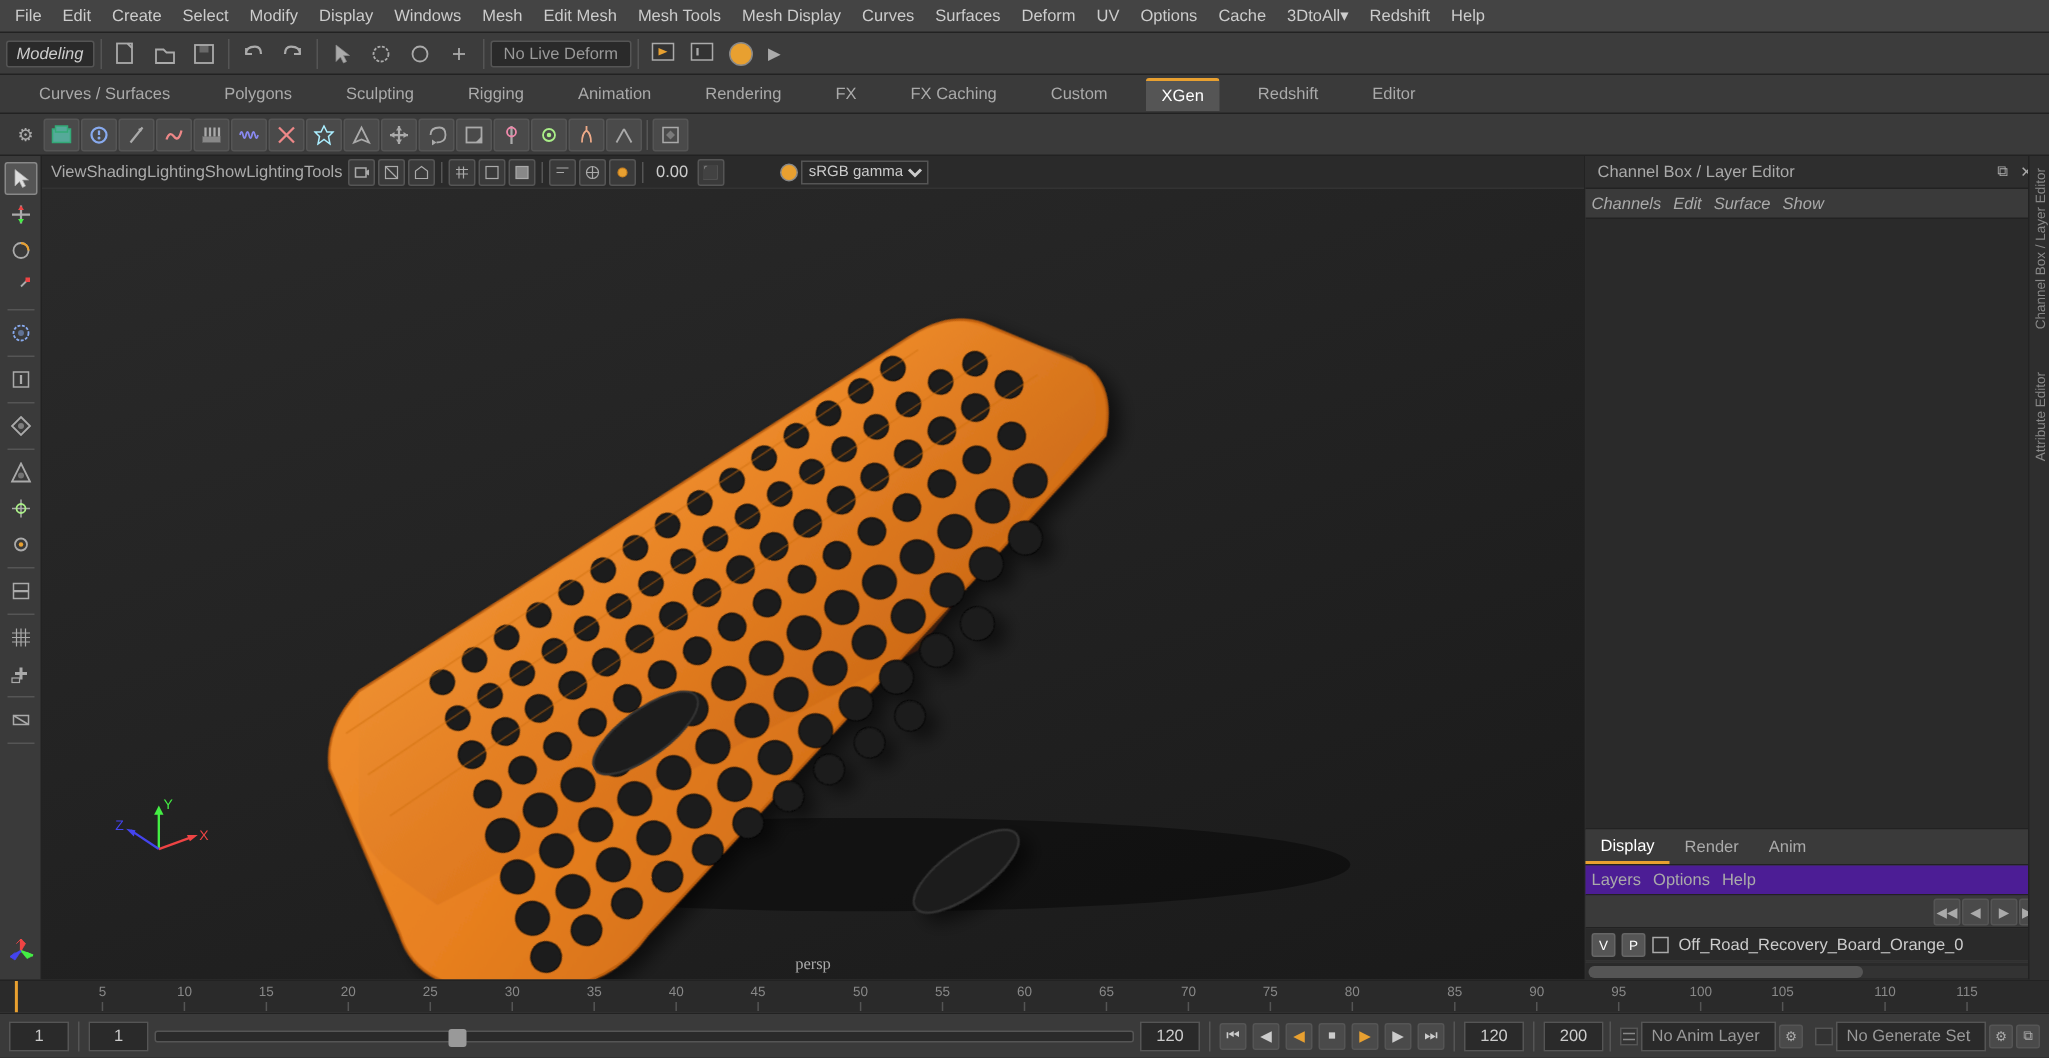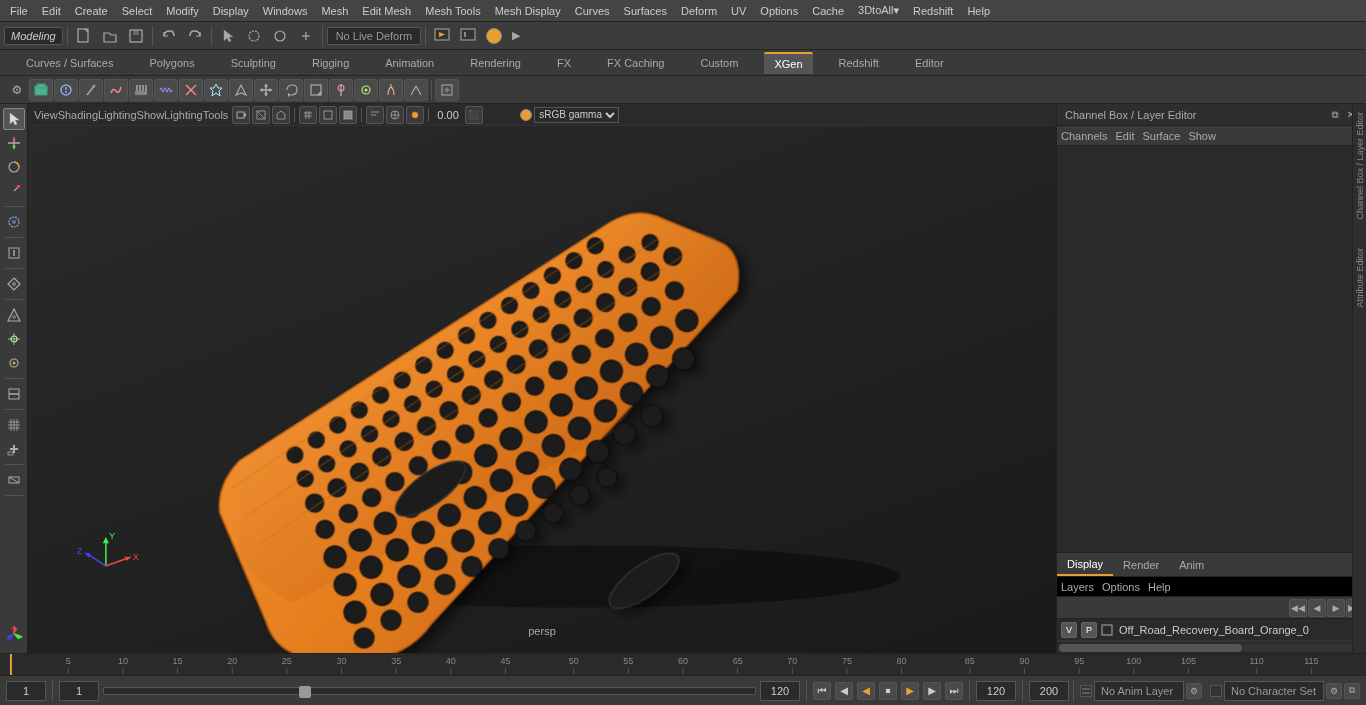--- a/index.html
+++ b/index.html
@@ -36,36 +36,36 @@
     .left-tool-separator { width: 18px; height: 1px; background: #555; margin: 2px 0; }
 
     
     #viewport { flex: 1; background: #1a1a1a; position: relative; overflow: hidden; }
     #viewport-header { display: flex; align-items: center; height: 22px; background: #2a2a2a; border-bottom: 1px solid #333; padding: 0 6px; gap: 0; }
     #viewport-header span { color: #aaa; font-size: 11px; cursor: pointer; }
     #viewport-tools { display: flex; align-items: center; gap: 2px; margin-left: 4px; }
     .vp-tool { width: 18px; height: 18px; background: #3a3a3a; border: 1px solid #555; border-radius: 2px; cursor: pointer; display: flex; align-items: center; justify-content: center; color: #aaa; font-size: 9px; }
     #viewport-canvas { width: 100%; height: calc(100% - 22px); position: relative; background: #252525; }
     
-    #persp-label { position: absolute; bottom: 16px; left: 50%; transform: translateX(-50%); color: #aaa; font-size: 11px; }
+    #persp-label { position: absolute; bottom: 4px; left: 50%; transform: translateX(-50%); color: #aaa; font-size: 11px; font-family: Liberation Serif, serif; }
 
     
     #right-panel { width: 310px; background: #3a3a3a; border-left: 1px solid #222; display: flex; flex-direction: column; }
     #right-panel-header { display: flex; align-items: center; justify-content: space-between; height: 22px; background: #2e2e2e; border-bottom: 1px solid #222; padding: 0 8px; }
     #right-panel-header span { font-size: 11px; color: #aaa; }
-    #channel-box-area { flex: 1; background: #2a2a2a; }
+    #channel-box-area { flex: 1; background: #2a2a2a; font-style: italic; }
     #channel-box-menu { display: flex; align-items: center; height: 20px; background: #3a3a3a; border-bottom: 1px solid #222; padding: 0 4px; gap: 8px; }
     #channel-box-menu span { font-size: 11px; color: #aaa; cursor: pointer; }
 
     
     #layer-section { border-top: 1px solid #222; }
     #layer-header-tabs { display: flex; align-items: center; height: 24px; background: #3a3a3a; border-bottom: 1px solid #222; }
     .layer-tab { padding: 4px 10px; cursor: pointer; color: #aaa; font-size: 11px; }
     .layer-tab.active { color: #fff; border-bottom: 2px solid #e8a030; }
-    #layer-options { display: flex; align-items: center; height: 20px; background: #000000; border-bottom: 1px solid #222; padding: 0 4px; gap: 8px; }
+    #layer-options { display: flex; align-items: center; height: 20px; background: #4c1d95; border-bottom: 1px solid #222; padding: 0 4px; gap: 8px; }
     #layer-options span { font-size: 11px; color: #aaa; cursor: pointer; }
     #layer-toolbar { display: flex; align-items: center; height: 22px; background: #3a3a3a; border-bottom: 1px solid #222; padding: 0 2px; gap: 1px; justify-content: flex-end; }
     .layer-tool-btn { width: 18px; height: 18px; background: #4a4a4a; border: 1px solid #555; border-radius: 2px; cursor: pointer; display: flex; align-items: center; justify-content: center; color: #aaa; font-size: 9px; }
     #layer-list { background: #2a2a2a; }
     .layer-row { display: flex; align-items: center; height: 22px; border-bottom: 1px solid #333; padding: 0 4px; gap: 4px; cursor: pointer; }
     .layer-v { width: 16px; height: 16px; background: #555; border: 1px solid #666; border-radius: 2px; display: flex; align-items: center; justify-content: center; font-size: 9px; color: #fff; cursor: pointer; }
     .layer-p { width: 16px; height: 16px; background: #555; border: 1px solid #666; border-radius: 2px; display: flex; align-items: center; justify-content: center; font-size: 9px; color: #fff; cursor: pointer; }
     .layer-name { font-size: 11px; color: #ccc; flex: 1; }
     #scrollbar-h { height: 12px; background: #2a2a2a; border-top: 1px solid #333; display: flex; align-items: center; padding: 0 2px; }
     .scrollbar-track { flex: 1; height: 8px; background: #333; border-radius: 4px; }
@@ -856,17 +856,17 @@
           <line x1="1" y1="3" x2="9" y2="3" stroke="#888" stroke-width="1"></line>
           <line x1="1" y1="7" x2="9" y2="7" stroke="#888" stroke-width="1"></line>
         </svg>
       </div>
     <div class="anim-layer-dropdown" id="anim-layer-dropdown" style="background:#2a2a2a;border:1px solid #555;padding:2px 6px;color:#999;font-size:11px;cursor:pointer;height:20px;display:flex;align-items:center;min-width:90px;">No Anim Layer</div>
     <div style="width:16px;height:16px;background:#4a4a4a;border:1px solid #555;border-radius:2px;cursor:pointer;display:flex;align-items:center;justify-content:center;color:#aaa;font-size:9px;">⚙</div>
   </div>
 
   <div style="display:flex;align-items:center;gap:2px;margin-left:4px;">
     <div style="width:12px;height:12px;border:1px solid #555;background:#333;cursor:pointer;"></div>
-    <div class="char-set-btn" id="char-set-dropdown" style="background:#2a2a2a;border:1px solid #555;padding:2px 6px;color:#999;font-size:11px;cursor:pointer;height:20px;display:flex;align-items:center;min-width:100px;">No Character Set</div>
+    <div class="char-set-btn" id="char-set-dropdown" style="background:#2a2a2a;border:1px solid #555;padding:2px 6px;color:#999;font-size:11px;cursor:pointer;height:20px;display:flex;align-items:center;min-width:100px;">No Generate Set</div>
     <div style="width:16px;height:16px;background:#4a4a4a;border:1px solid #555;border-radius:2px;cursor:pointer;display:flex;align-items:center;justify-content:center;color:#aaa;font-size:9px;">⚙</div>
     <div style="width:16px;height:16px;background:#4a4a4a;border:1px solid #555;border-radius:2px;cursor:pointer;display:flex;align-items:center;justify-content:center;color:#aaa;font-size:9px;">⧉</div>
   </div>
 </div>
 
 </body></html>

